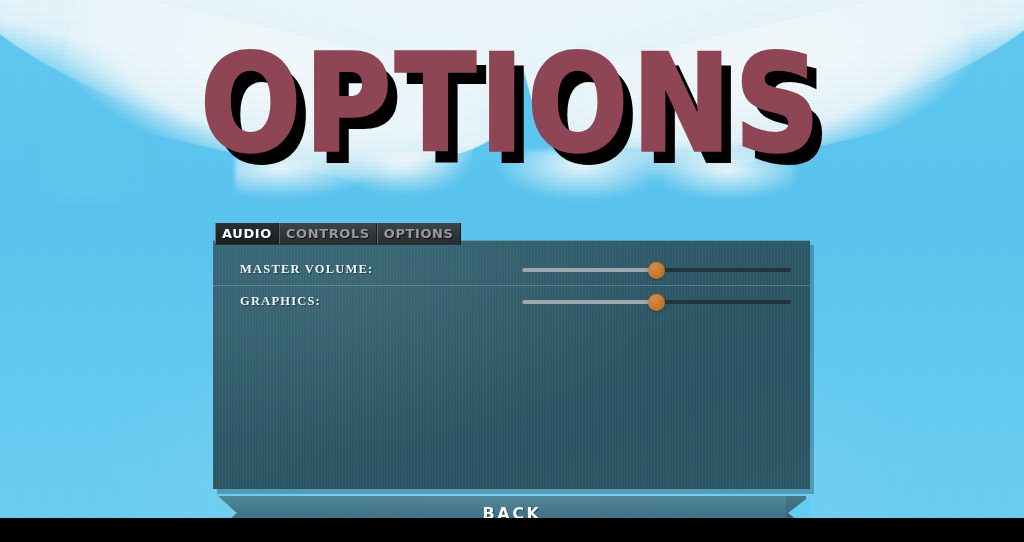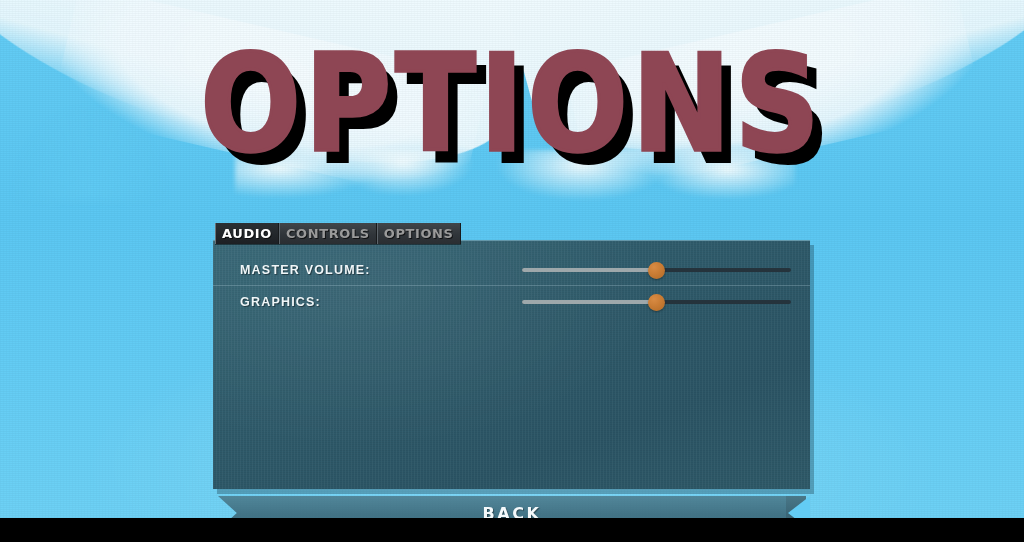--- a/index.html
+++ b/index.html
@@ -161,21 +161,21 @@
   .row {
     position: relative;
     height: 31px;
     display: flex;
     align-items: center;
   }
   .row + .row { border-top: 1px solid rgba(190,215,228,0.26); }
   .row-label {
     position: absolute;
     left: 27px;
-    font-family: Liberation Sans, sans-serif;
+    font-family: Liberation Serif, serif;
     font-weight: bold;
     font-size: 12.5px;
     letter-spacing: 1.2px;
     color: #F0F6F8;
     text-shadow: 1px 1px 1px rgba(0,0,0,0.45);
     white-space: nowrap;
   }
   .slider {
     position: absolute;
     left: 309px;

